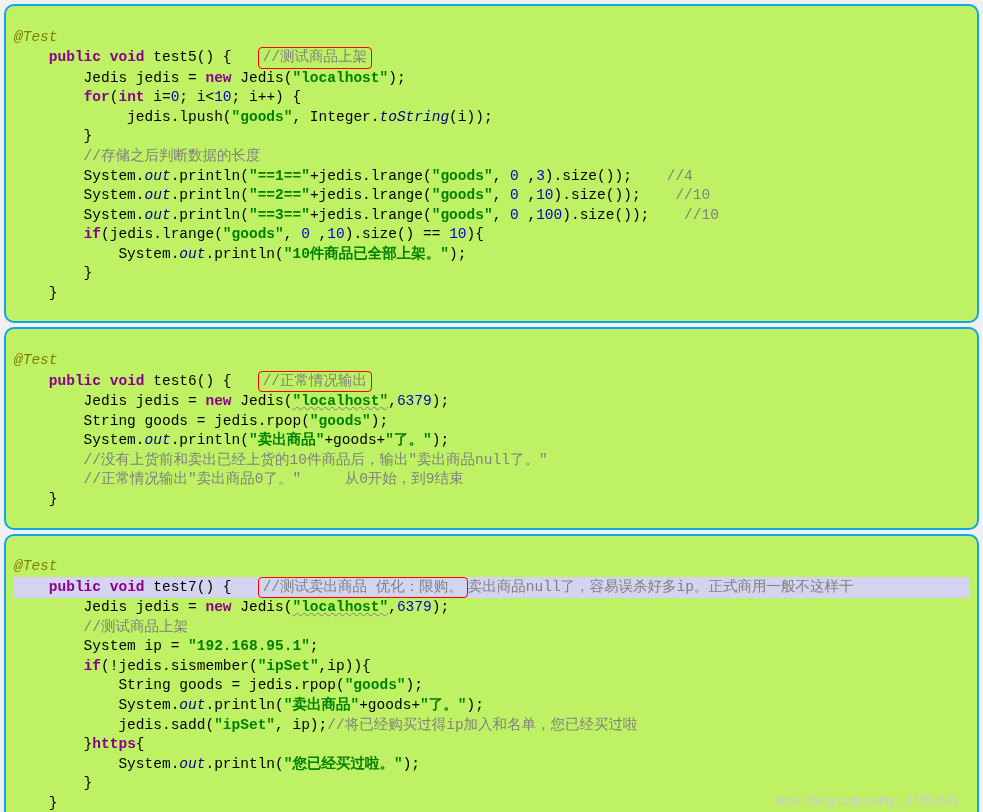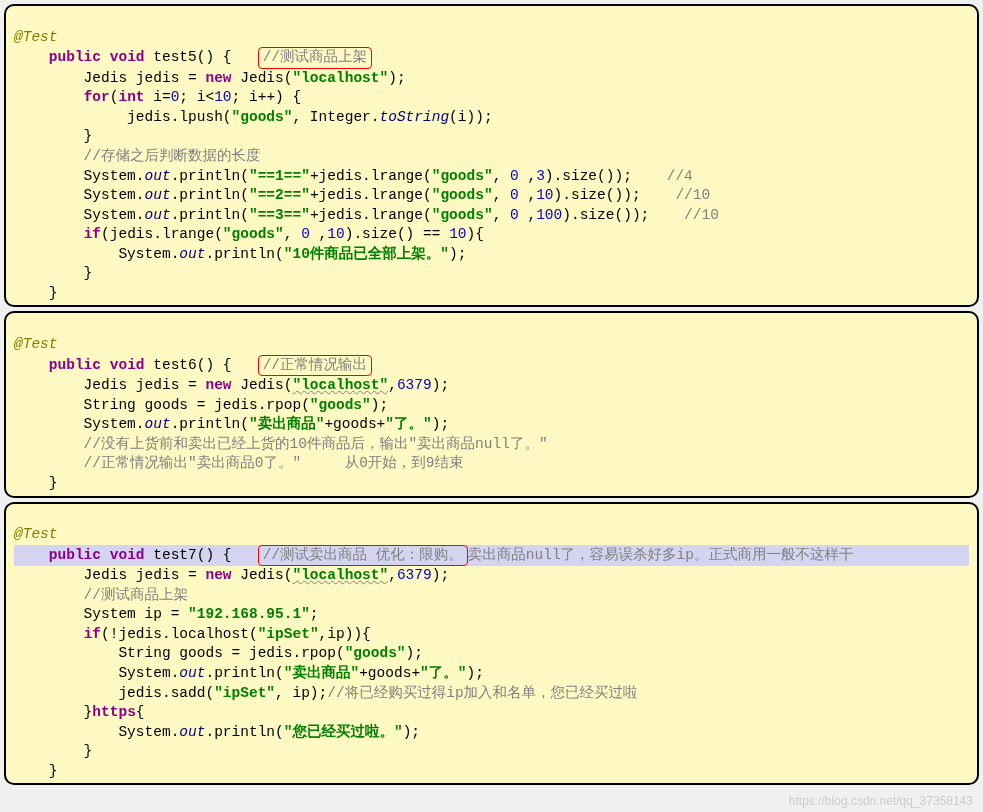--- a/index.html
+++ b/index.html
@@ -5,24 +5,24 @@
   body {
     margin: 0;
     padding: 4px;
     background: #f0f0f0;
     font-family: "Courier New", monospace;
     font-size: 14.5px;
     width: 983px;
     box-sizing: border-box;
   }
   .code-block {
-    border: 2px solid #000000;
+    border: 2px solid #0ea5e9;
     border-radius: 10px;
-    background: #fef9c3;
-    padding: 2px 8px 2px 8px;
+    background: #bef264;
+    padding: 2px 8px 18px 8px;
     margin-bottom: 4px;
     line-height: 1.35;
     position: relative;
     white-space: pre;
     overflow: hidden;
   }
   .kw-purple { color: #8b008b; font-weight: bold; }
   .kw-blue { color: #0000cd; }
   .kw-olive { color: #808000; font-style: italic; }
   .kw-str { color: #008000; font-weight: bold; }
@@ -33,21 +33,21 @@
   .redbox {
     border: 1.5px solid #ff0000;
     border-radius: 4px;
     padding: 0 4px;
     display: inline-block;
   }
   .wavyu { text-decoration: underline wavy #808080; text-decoration-thickness: 1px; }
   .watermark {
     position: fixed;
     bottom: 4px;
-    right: 10px;
+    right: 24px;
     font-family: Arial, sans-serif;
     font-size: 12px;
     color: #cccccc;
   }
 </style>
 </head>
 <body>
 
 <div class="code-block">
 <span class="kw-olive">@Test</span>
@@ -76,21 +76,21 @@
 <span class="kw-comment">        //正常情况输出"卖出商品0了。"     从0开始，到9结束</span>
 <span>    }</span>
 </div>
 
 <div class="code-block">
 <span class="kw-olive">@Test</span>
 <span class="underline-row">    <span class="kw-purple">public void</span><span class="kw-black"> test7</span><span>() {</span>   <span class="redbox kw-comment">//测试卖出商品 优化：限购。</span><span class="kw-comment">卖出商品null了，容易误杀好多ip。正式商用一般不这样干</span></span>
 <span>        Jedis jedis = </span><span class="kw-purple">new</span><span> Jedis(</span><span class="kw-str wavyu">"localhost"</span><span>,</span><span class="kw-blue">6379</span><span>);</span>
 <span class="kw-comment">        //测试商品上架</span>
 <span>        System ip = </span><span class="kw-str">"192.168.95.1"</span><span>;</span>
-<span>        </span><span class="kw-purple">if</span><span>(!jedis.localhost(</span><span class="kw-str">"ipSet"</span><span>,ip)){</span>
+<span>        </span><span class="kw-purple">if</span><span>(!jedis.sismember(</span><span class="kw-str">"ipSet"</span><span>,ip)){</span>
 <span>            String goods = jedis.rpop(</span><span class="kw-str">"goods"</span><span>);</span>
 <span>            System.</span><span class="kw-navy">out</span><span>.println(</span><span class="kw-str">"卖出商品"</span><span>+goods+</span><span class="kw-str">"了。"</span><span>);</span>
 <span>            jedis.sadd(</span><span class="kw-str">"ipSet"</span><span>, ip);</span><span class="kw-comment">//将已经购买过得ip加入和名单，您已经买过啦</span>
 <span>        }</span><span class="kw-purple">https</span><span>{</span>
 <span>            System.</span><span class="kw-navy">out</span><span>.println(</span><span class="kw-str">"您已经买过啦。"</span><span>);</span>
 <span>        }</span>
 <span>    }</span>
 </div>
 
 <div class="watermark">https://blog.csdn.net/qq_37358143</div>

